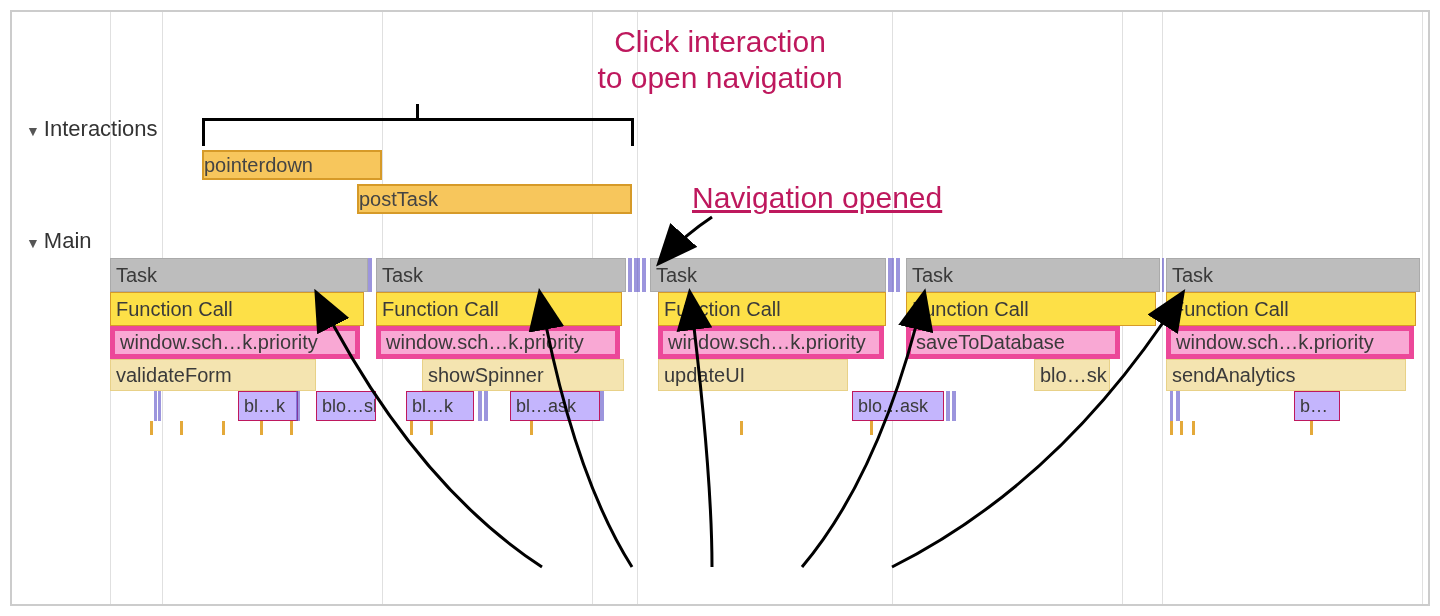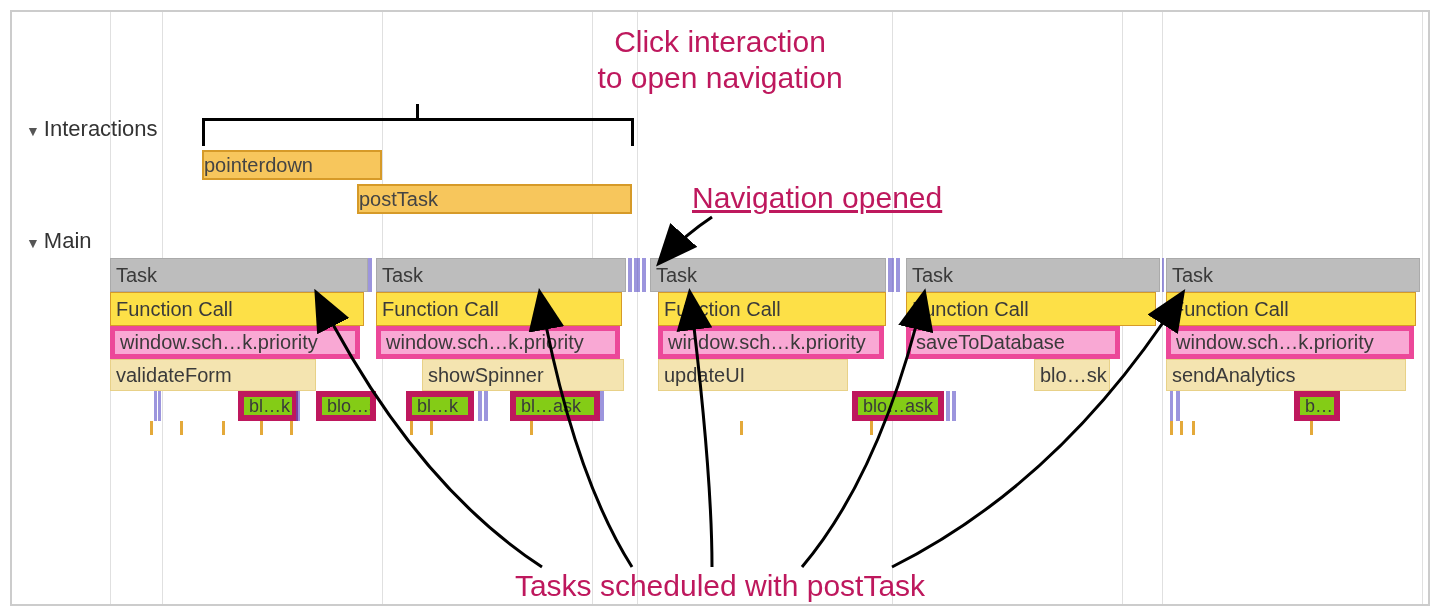--- a/index.html
+++ b/index.html
@@ -38,21 +38,21 @@
   .row.r-sched { top: 68px; height: 33px; }
   .row.r-act   { top: 101px; height: 32px; }
   .row.r-blk   { top: 133px; height: 30px; }
   .row.r-tick  { top: 163px; height: 18px; }
 
   .seg { position: absolute; top:0; bottom:0; font-size: 20px; color:#3a3a3a; display:flex; align-items:center; padding-left: 5px; overflow:hidden; white-space:nowrap; border-right: 1px solid rgba(255,255,255,0.0); }
   .seg.task  { background:#bdbdbd; border:1px solid #aaa; }
   .seg.func  { background:#fde047; border:1px solid #d69a28; }
   .seg.sched { background:#f9a8d4; border:5px solid #ec4899; }
   .seg.act   { background:#f4e4b0; border:1px solid #e8d188; }
-  .seg.blk   { background:#84cc16; border:6px solid #be185d; font-size:18px; }
+  .seg.blk   { background:#c4b5fd; border:1px solid #be185d; font-size:18px; }
   .stripe { position:absolute; top:0; bottom:0; background:#5a4fc7; opacity:0.6; }
 
   .tick { position:absolute; top:0; width:3px; height:14px; background:#e4a93a; }
 
   .bracket { position:absolute; z-index: 45; }
   .bracket .hline { position:absolute; height:3px; background:#000; }
   .bracket .vline { position:absolute; width:3px; background:#000; }
 
   svg.arrows { position:absolute; left:0; top:0; width:1420px; height:596px; z-index: 44; pointer-events:none; }
 </style>
@@ -162,21 +162,20 @@
         <div class="tick" style="left: 420px;"></div>
         <div class="tick" style="left: 630px;"></div>
         <div class="tick" style="left: 760px;"></div>
         <div class="tick" style="left: 1060px;"></div>
         <div class="tick" style="left: 1070px;"></div>
         <div class="tick" style="left: 1082px;"></div>
         <div class="tick" style="left: 1200px;"></div>
       </div>
   </div>
 
-  <div class="ann center" style="top:556px;">Tasks scheduled with postTask</div>
 
   <svg class="arrows">
     <defs>
       <marker id="ah" markerWidth="14" markerHeight="12" refX="12" refY="6" orient="auto">
         <path d="M0,0 L14,6 L0,12 Z" fill="#000"></path>
       </marker>
     </defs>
 
     <path d="M 700 205 Q 670 225 648 250" stroke="#000" stroke-width="3" fill="none" marker-end="url(#ah)"></path>
 

